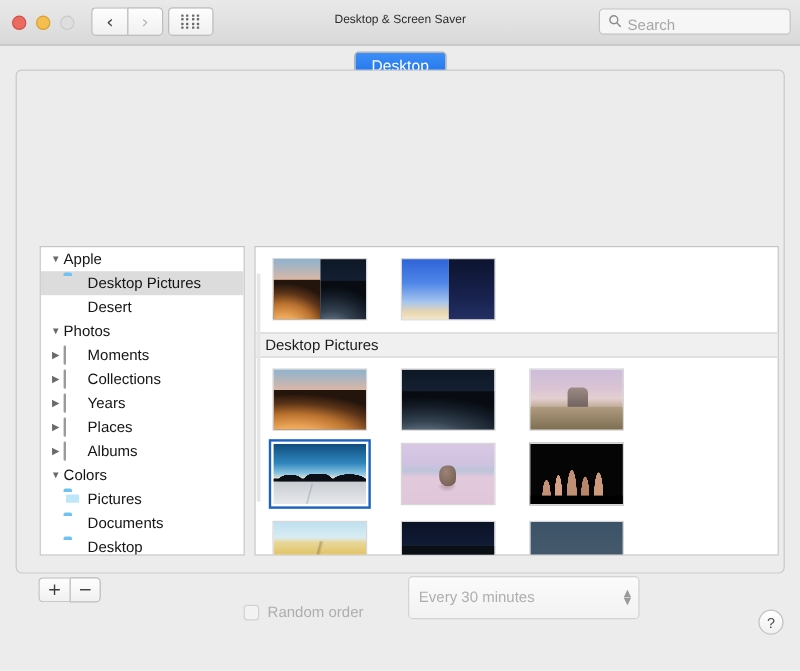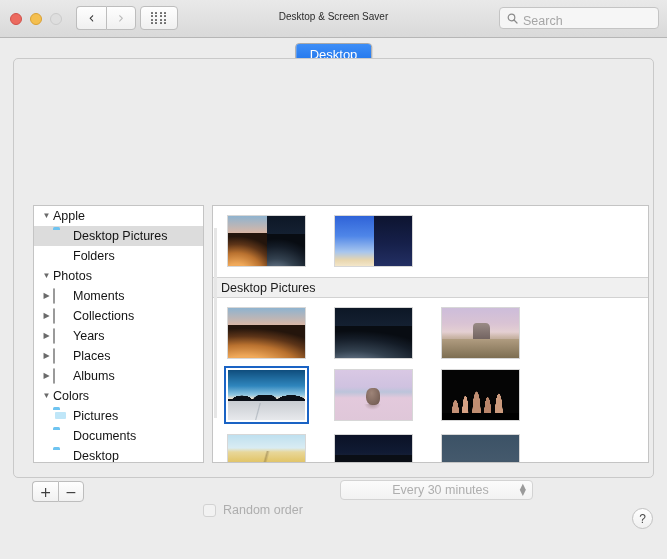--- a/index.html
+++ b/index.html
@@ -320,25 +320,25 @@
     width: 13px; height: 13px; border-radius: 3px;
     background: linear-gradient(to bottom, #ffffff, #f4f4f4);
     border: 1px solid #b3b3b3; box-sizing: border-box; flex: none;
   }
   .cbox.disabled { background: #f2f2f2; border-color: #d2d2d2; }
   .cb-label { font-size: 12.5px; color: #141414; margin-left: 7px; }
   .cb-label.disabled { color: #aeaeae; }
 
   .popup {
     position: absolute; left: 340px; top: 480px;
-    width: 193px; height: 20px;
+    width: 193px; height: 36px;
     background: linear-gradient(to bottom, #fbfbfb, #f2f2f2);
     border: 1px solid #d3d3d3; border-radius: 4px;
     box-sizing: border-box;
-    display: flex; align-items: center; justify-content: center;
+    display: flex; align-items: center;
   }
   .popup-text { font-size: 12.5px; color: #aeaeae; margin-left: 8px; }
   .stepper {
     position: absolute; right: 6px; top: 50%; transform: translateY(-50%);
     display: flex; flex-direction: column; line-height: 6px;
     font-size: 8px; color: #9a9a9a; font-family: "DejaVu Sans", sans-serif;
   }
 
   .helpbtn {
     position: absolute; right: 14px; top: 508px;
@@ -420,21 +420,21 @@
             <span class="tri">▼</span>
           </span>
         <span>Apple</span>
       </div>
       <div class="tree-row child selected">
         <span class="ico"><span class="folder"></span></span>
         <span>Desktop Pictures</span>
       </div>
       <div class="tree-row child">
         <span class="ico"><span class="wheel"></span></span>
-        <span>Folders</span>
+        <span>Desert</span>
       </div>
 
       <div class="tree-row">
         <span class="tw">
             <span class="tri">▼</span>
           </span>
         <span>Photos</span>
       </div>
       <div class="tree-row child2">
         <span class="tw">

